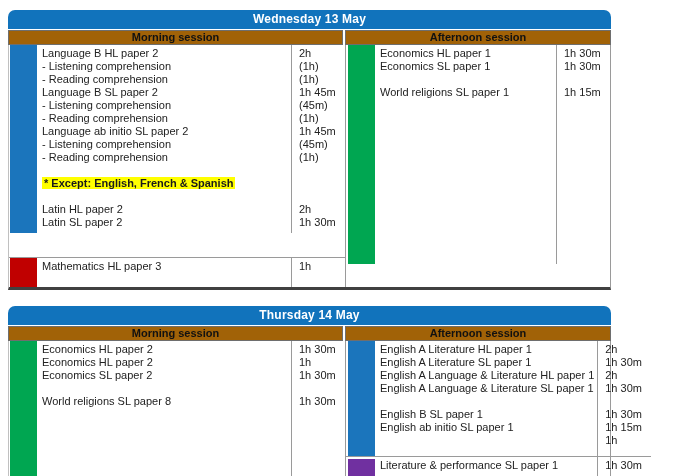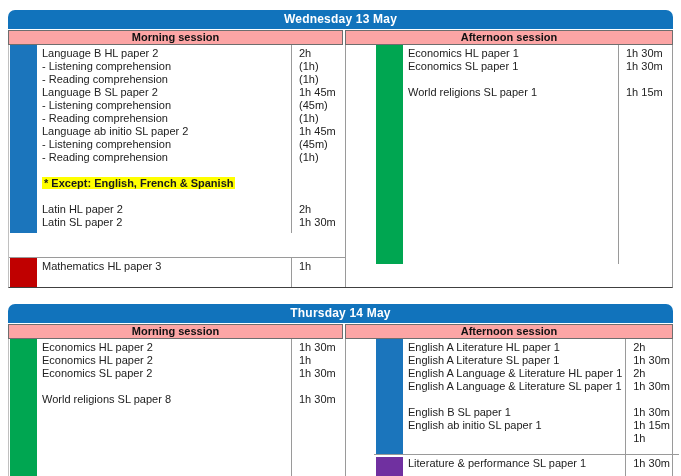--- a/index.html
+++ b/index.html
@@ -4,58 +4,57 @@
 <style>
   html, body {
     margin: 0;
     padding: 0;
     background: #ffffff;
     width: 681px;
     height: 476px;
     font-family: "Liberation Sans", sans-serif;
     overflow: hidden;
   }
-  .day-table { width: 665px; margin-left: 8px; }
+  .day-table { width: 603px; margin-left: 8px; }
   .t0 { margin-top: 10px; }
   .t1 { margin-top: 16px; }
 
   .title-bar {
     height: 19px;
     background: #1173BC;
     border-radius: 7px 7px 0 0;
     color: #ffffff;
     font-size: 12px;
     font-weight: bold;
     text-align: center;
     line-height: 19px;
     letter-spacing: 0.2px;
   }
 
   .session-headers { display: flex; margin-top: 1px; }
   .session-header {
     box-sizing: border-box;
     border: 1px solid #6e6e6e;
-    background: #fca5a5;
+    background: #a16207;
     font-size: 11px;
     font-weight: bold;
     color: #111111;
     text-align: center;
     height: 15px;
     line-height: 13px;
   }
   .session-header.morning { width: 335px; margin-right: 2px; }
   .session-header.afternoon { flex: 1; }
 
   .body-grid {
     display: flex;
     box-sizing: border-box;
     border-left: 1px solid #c0c0c0;
     border-right: 1px solid #9a9a9a;
-    border-bottom: 1px solid #404040;
-    gap: 28px;
+    border-bottom: 3px solid #404040;
   }
   .session-col.morning { width: 336px; border-right: 1px solid #9a9a9a; flex: none; }
   .session-col.afternoon { flex: 1; }
 
   .session-row { display: flex; box-sizing: border-box; overflow: hidden; }
   .session-row + .session-row { border-top: 1px solid #9a9a9a; }
 
   
   .t0 .morning .r0 { height: 188px; }
   .t0 .morning .r1 { height: 30px; margin-top: 24px; }

